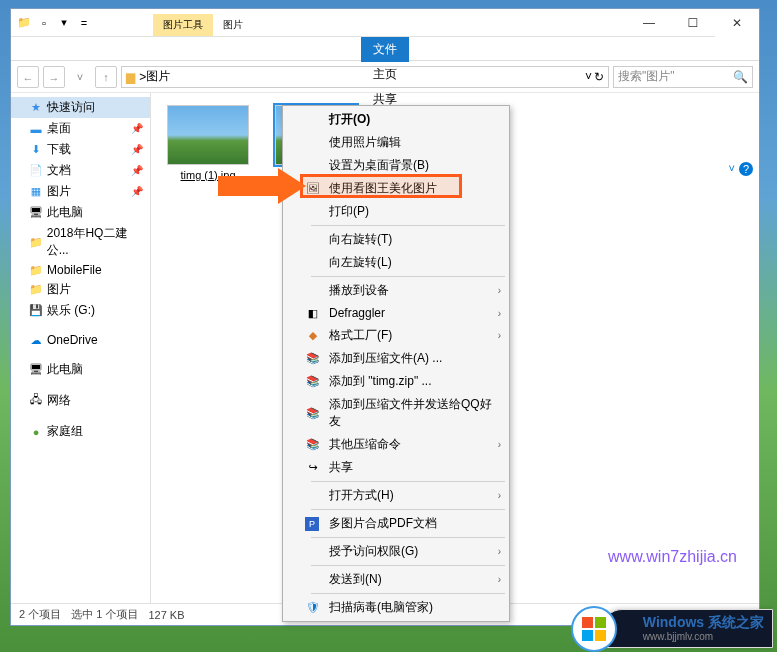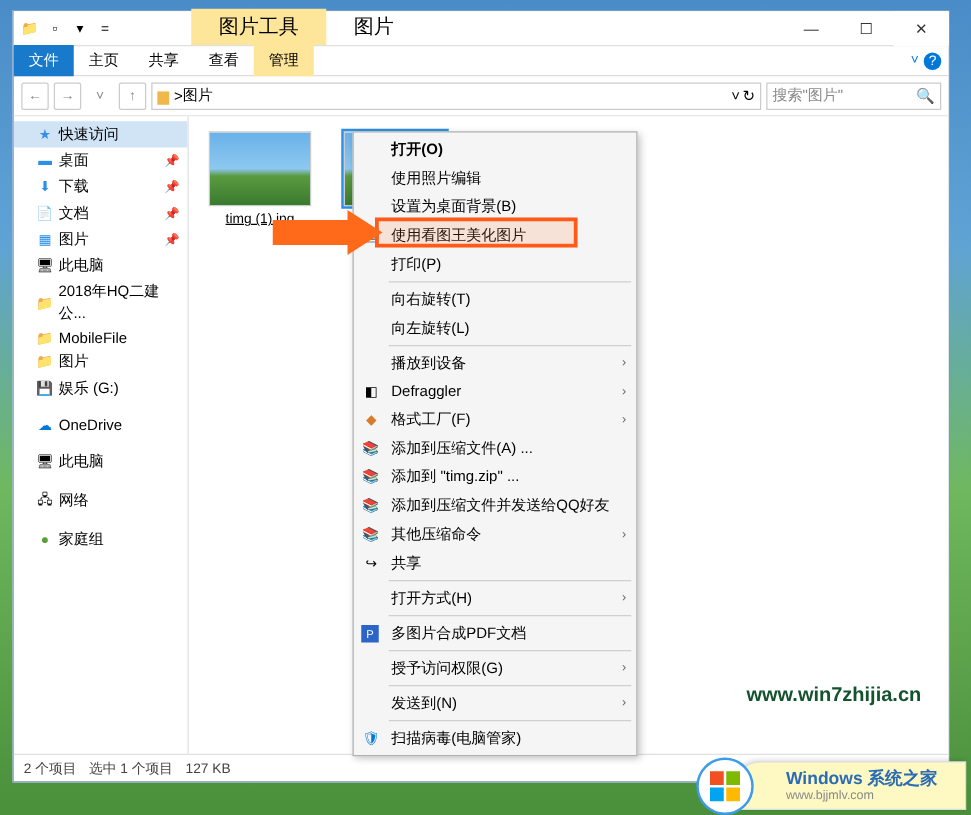--- a/index.html
+++ b/index.html
@@ -3,26 +3,26 @@
 <meta charset="utf-8">
 <style>
 * { margin: 0; padding: 0; box-sizing: border-box; font-family: "Microsoft YaHei", "Segoe UI", sans-serif; }
 body { width: 777px; height: 652px; background: linear-gradient(to bottom, #3a7bb5 0%, #2d8659 50%, #4a9a3f 100%); position: relative; overflow: hidden; }
 .desktop-bg { position: absolute; inset: 0; background: linear-gradient(180deg, #4a8cc7 0%, #5fa3d5 30%, #6fb85f 60%, #4a8f3a 100%); }
 .window { position: absolute; left: 10px; top: 8px; width: 750px; height: 618px; background: #fff; border: 1px solid #7a9ac0; display: flex; flex-direction: column; }
 .titlebar { height: 28px; background: #fff; display: flex; align-items: center; border-bottom: 1px solid #e0e0e0; }
 .qat-icons { display: flex; align-items: center; padding-left: 4px; gap: 2px; }
 .qat-icons span { width: 18px; height: 18px; display: flex; align-items: center; justify-content: center; font-size: 11px; }
 .title-tabs { display: flex; align-items: flex-end; margin-left: 60px; height: 100%; }
-.title-tab { padding: 4px 22px; font-size: 16px; }
+.title-tab { padding: 4px 10px; font-size: 10px; }
 .title-tab.highlighted { background: #fde699; }
 .win-controls { margin-left: auto; display: flex; }
 .win-btn { width: 44px; height: 28px; display: flex; align-items: center; justify-content: center; font-size: 12px; color: #333; cursor: pointer; }
 .win-btn.close { background: #fff; }
-.ribbon { height: 24px; display: flex; align-items: center; border-bottom: 1px solid #ddd; }
+.ribbon { height: 24px; display: flex; align-items: center; border-bottom: 1px solid #ddd; flex-direction: column; }
 .ribbon-tab { padding: 4px 12px; font-size: 12px; cursor: pointer; }
 .ribbon-tab.active { background: #1979ca; color: #fff; }
 .ribbon-tab.amber { background: #fde699; }
 .help-area { margin-left: auto; display: flex; gap: 4px; padding-right: 6px; }
 .help-area span { font-size: 11px; color: #0078d7; cursor: pointer; }
 .addressbar-row { height: 32px; display: flex; align-items: center; padding: 4px 6px; gap: 4px; border-bottom: 1px solid #e8e8e8; }
 .nav-arrow { width: 22px; height: 22px; border: 1px solid #ccc; border-radius: 2px; display: flex; align-items: center; justify-content: center; font-size: 11px; color: #888; }
 .addressbar { flex: 1; height: 22px; border: 1px solid #ccc; display: flex; align-items: center; padding: 0 4px; font-size: 12px; }
 .addressbar .folder-icon { color: #f0b84a; margin-right: 4px; }
 .addr-dropdown { display: flex; align-items: center; gap: 2px; margin-left: auto; }
@@ -36,29 +36,29 @@
 .tree-item.quick .ico { color: #3a8de8; }
 .tree-group { margin-top: 10px; }
 .content { flex: 1; position: relative; padding: 12px; text-decoration: underline; }
 .thumbs { display: flex; gap: 18px; }
 .thumb { width: 90px; display: flex; flex-direction: column; align-items: center; gap: 4px; }
 .thumb-img { width: 82px; height: 60px; background: linear-gradient(180deg, #6ab1e8 0%, #8dc8f0 50%, #5a9a3f 60%, #3a7a2f 100%); border: 1px solid #ccc; }
 .thumb.selected .thumb-img { outline: 2px solid #2b90e8; }
 .thumb-label { font-size: 11px; text-align: center; }
 .statusbar { height: 22px; border-top: 1px solid #e0e0e0; display: flex; align-items: center; padding: 0 8px; font-size: 11px; color: #444; gap: 10px; }
 .context-menu { position: absolute; left: 282px; top: 105px; width: 228px; background: #f5f5f5; border: 1px solid #b0b0b0; box-shadow: 2px 2px 6px rgba(0,0,0,.25); padding: 2px 0; z-index: 10; }
-.cm-item { display: flex; align-items: center; padding: 3px 8px 3px 30px; font-size: 12px; position: relative; cursor: pointer; min-height: 22px; }
+.cm-item { display: flex; align-items: center; padding: 3px 8px 3px 30px; font-size: 12px; position: relative; cursor: pointer; min-height: 22px; margin-left: 16px; }
 .cm-item .cm-icon { position: absolute; left: 6px; width: 16px; height: 16px; display: flex; align-items: center; justify-content: center; font-size: 11px; }
 .cm-item .arrow { margin-left: auto; color: #666; font-size: 10px; }
 .cm-sep { height: 1px; background: #d0d0d0; margin: 2px 4px 2px 28px; }
 .cm-item.bold { font-weight: bold; }
 .cm-highlight { position: absolute; left: 300px; top: 174px; width: 162px; height: 24px; border: 3px solid #ff5a1a; background: rgba(255,120,40,.15); z-index: 11; pointer-events: none; }
 .arrow-callout { position: absolute; left: 218px; top: 168px; z-index: 12; pointer-events: none; }
-.watermark1 { position: absolute; right: 40px; bottom: 86px; color: #14532d; font-size: 16px; font-weight: bold; z-index: 15; }
-.watermark-box { position: absolute; right: 4px; bottom: 4px; background: #fef9c3; border: 1px solid #ddd; border-radius: 20px 0 0 0; padding: 4px 22px 4px 40px; z-index: 16; display: flex; align-items: center; gap: 8px; box-shadow: -1px -1px 4px rgba(0,0,0,.15); }
+.watermark1 { position: absolute; right: 40px; bottom: 86px; color: #8b5cf6; font-size: 16px; font-weight: normal; z-index: 15; }
+.watermark-box { position: absolute; right: 4px; bottom: 4px; background: #0f172a; border: 1px solid #ddd; border-radius: 20px 0 0 0; padding: 4px 8px 4px 40px; z-index: 16; display: flex; align-items: center; gap: 8px; box-shadow: -1px -1px 4px rgba(0,0,0,.15); }
 .winlogo { position: absolute; left: -32px; top: -4px; width: 46px; height: 46px; border: 2px solid #3d9be8; border-radius: 50%; background: #fff; display: grid; grid-template-columns: 1fr 1fr; grid-template-rows: 1fr 1fr; gap: 2px; padding: 9px; }
 .winlogo div:nth-child(1){background:#f25022}.winlogo div:nth-child(2){background:#7fba00}.winlogo div:nth-child(3){background:#00a4ef}.winlogo div:nth-child(4){background:#ffb900}
 .wm-text { font-size: 12px; line-height: 1.2; }
 .wm-text .l1 { color: #2b6cb5; font-weight: bold; font-size: 14px; }
 .wm-text .l2 { color: #888; font-size: 10px; }
 </style>
 </head>
 <body>
 
 <div class="desktop-bg"></div>

